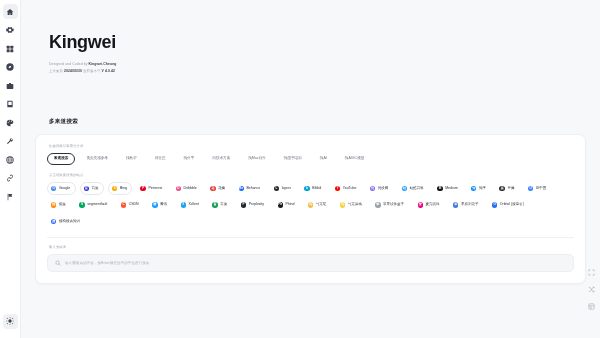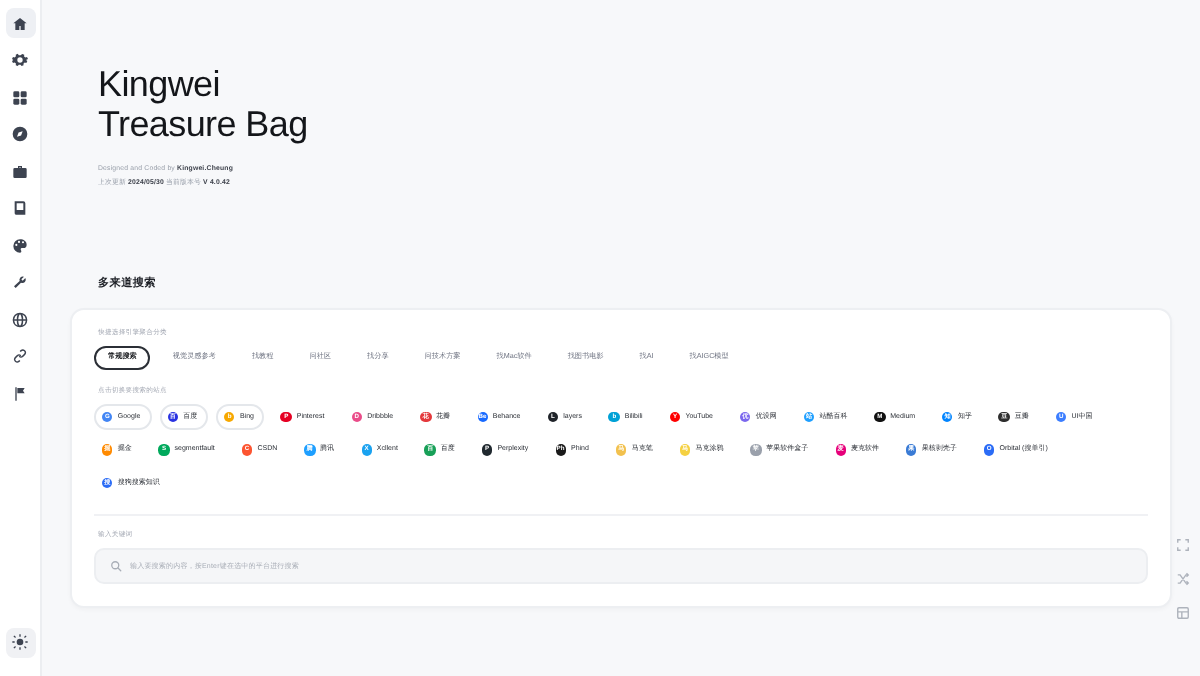--- a/index.html
+++ b/index.html
@@ -30,21 +30,21 @@
   .side-bottom{margin-bottom:6px;}
   .side-bottom .side-item{background:#f0f1f4;}
 
   
   .main{flex:1;height:338px;position:relative;overflow:hidden;}
 
   .hero{
     padding:34px 0 0 28px;
   }
   .hero h1{
-    margin:0;font-size:18px;line-height:17px;font-weight:400;
+    margin:0;font-size:18px;line-height:17px;font-weight:700;
     letter-spacing:-0.3px;color:#14161a;
   }
   .hero h1 .l2{display:block;margin-top:3px;}
   .credit{
     margin-top:11px;font-size:3.4px;line-height:5px;color:#9aa0ab;letter-spacing:.1px;
   }
   .credit b{color:#3b3f49;font-weight:700;}
   .version{
     margin-top:2px;font-size:3.4px;line-height:5px;color:#9aa0ab;letter-spacing:.1px;
   }
@@ -215,21 +215,20 @@
         </span>
       </div>
     </div>
   </nav>
 
   <section class="main">
 
     <header class="hero">
       <h1>
         <span>Kingwei</span>
-        <span class="l2">Treasure Bag</span>
       </h1>
       <div class="credit">
         <span>Designed and Coded by </span><b>Kingwei.Cheung</b>
       </div>
       <div class="version">
         <span>上次更新 </span><b>2024/05/30</b><span> 当前版本号 </span><b>V 4.0.42</b>
       </div>
     </header>
 
     <h2 class="section-title">多来道搜索</h2>

